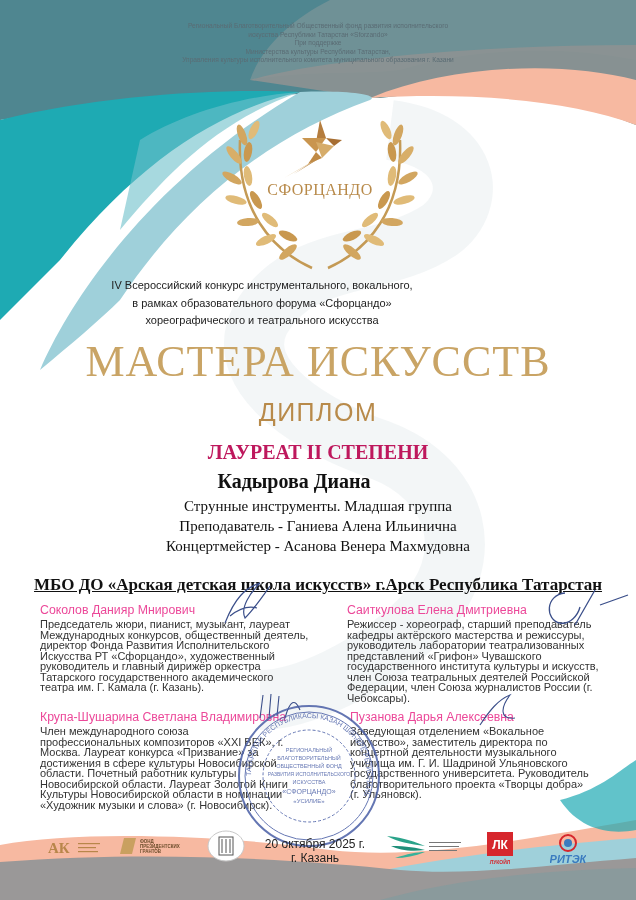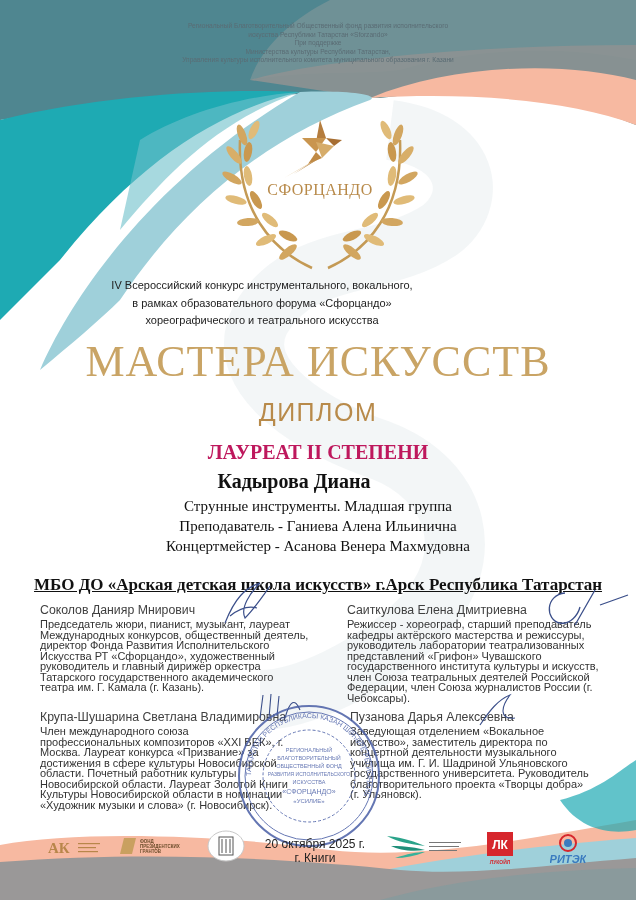--- a/index.html
+++ b/index.html
@@ -10,21 +10,21 @@
   .logo{position:absolute;left:212px;top:100px;width:216px;height:170px;}
   .logo-text{position:absolute;left:0;top:81px;width:216px;text-align:center;font-family:"Liberation Serif",serif;font-size:16px;letter-spacing:0.5px;color:#b88a4a;}
   .contest{position:absolute;top:277px;left:0;width:524px;text-align:center;font-size:11px;line-height:17.5px;color:#222;}
   .title-big{position:absolute;top:336px;left:0;width:636px;text-align:center;font-family:"Liberation Serif",serif;font-size:44px;letter-spacing:1px;color:#c9a465;}
   .diploma{position:absolute;top:398px;left:0;width:636px;text-align:center;font-size:25px;letter-spacing:1.5px;color:#b88a4a;}
   .award{position:absolute;top:441px;left:0;width:636px;text-align:center;font-family:"Liberation Serif",serif;font-weight:bold;font-size:20px;color:#be185d;}
   .name{position:absolute;top:470px;left:0;width:588px;text-align:center;font-family:"Liberation Serif",serif;font-weight:bold;font-size:20px;color:#111;}
   .line{position:absolute;left:0;width:636px;text-align:center;font-family:"Liberation Serif",serif;font-size:15px;color:#111;}
   .school{position:absolute;top:558px;left:0;width:636px;text-align:center;font-family:"Liberation Serif",serif;font-weight:bold;font-size:17px;color:#111;text-decoration:underline;margin-top:17px;}
   .jury{position:absolute;width:280px;}
-  .jury .jn{font-size:12.3px;color:#404040;margin-bottom:2px;white-space:nowrap;}
+  .jury .jn{font-size:12.3px;color:#ec4899;margin-bottom:2px;white-space:nowrap;}
   .jury .jd{font-size:11px;line-height:10.5px;color:#333;}
   .sig{position:absolute;z-index:3;}
   .stamp{position:absolute;left:235px;top:702px;width:148px;height:148px;z-index:4;opacity:0.85;}
   .date{position:absolute;top:837px;left:240px;width:150px;text-align:center;font-size:12px;line-height:14px;color:#222;z-index:5;}
   .sponsor{position:absolute;z-index:3;}
   .sponsor-text{font-size:4.5px;line-height:5px;color:#6b4c2a;font-weight:bold;}
 </style>
 </head>
 <body>
 
@@ -169,21 +169,21 @@
     <text x="74" y="58" font-size="5.5" fill="#4a5fa6" text-anchor="middle" font-family="Liberation Sans, sans-serif">БЛАГОТВОРИТЕЛЬНЫЙ</text>
     <text x="74" y="66" font-size="5.5" fill="#4a5fa6" text-anchor="middle" font-family="Liberation Sans, sans-serif">ОБЩЕСТВЕННЫЙ ФОНД</text>
     <text x="74" y="74" font-size="5" fill="#4a5fa6" text-anchor="middle" font-family="Liberation Sans, sans-serif">РАЗВИТИЯ ИСПОЛНИТЕЛЬСКОГО</text>
     <text x="74" y="82" font-size="5.5" fill="#4a5fa6" text-anchor="middle" font-family="Liberation Sans, sans-serif">ИСКУССТВА</text>
     <text x="74" y="92" font-size="7" fill="#4a5fa6" text-anchor="middle" font-family="Liberation Sans, sans-serif">«СФОРЦАНДО»</text>
     <text x="74" y="101" font-size="6" fill="#4a5fa6" text-anchor="middle" font-family="Liberation Sans, sans-serif">«УСИЛИЕ»</text>
   </svg>
 
   <div class="date">
     <div>20 октября 2025 г.</div>
-    <div>г. Книги</div>
+    <div>г. Казань</div>
   </div>
 
   <div class="sponsor" style="left:48px;top:838px;">
     <svg width="55" height="20">
       <text x="0" y="15" font-size="15" font-weight="bold" fill="#b8864a" font-family="Liberation Serif, serif">АК</text>
       <rect x="30" y="5" width="22" height="1.2" fill="#b8864a"></rect>
       <rect x="30" y="9" width="18" height="1.2" fill="#b8864a"></rect>
       <rect x="30" y="13" width="20" height="1.2" fill="#b8864a"></rect>
     </svg>
   </div>

